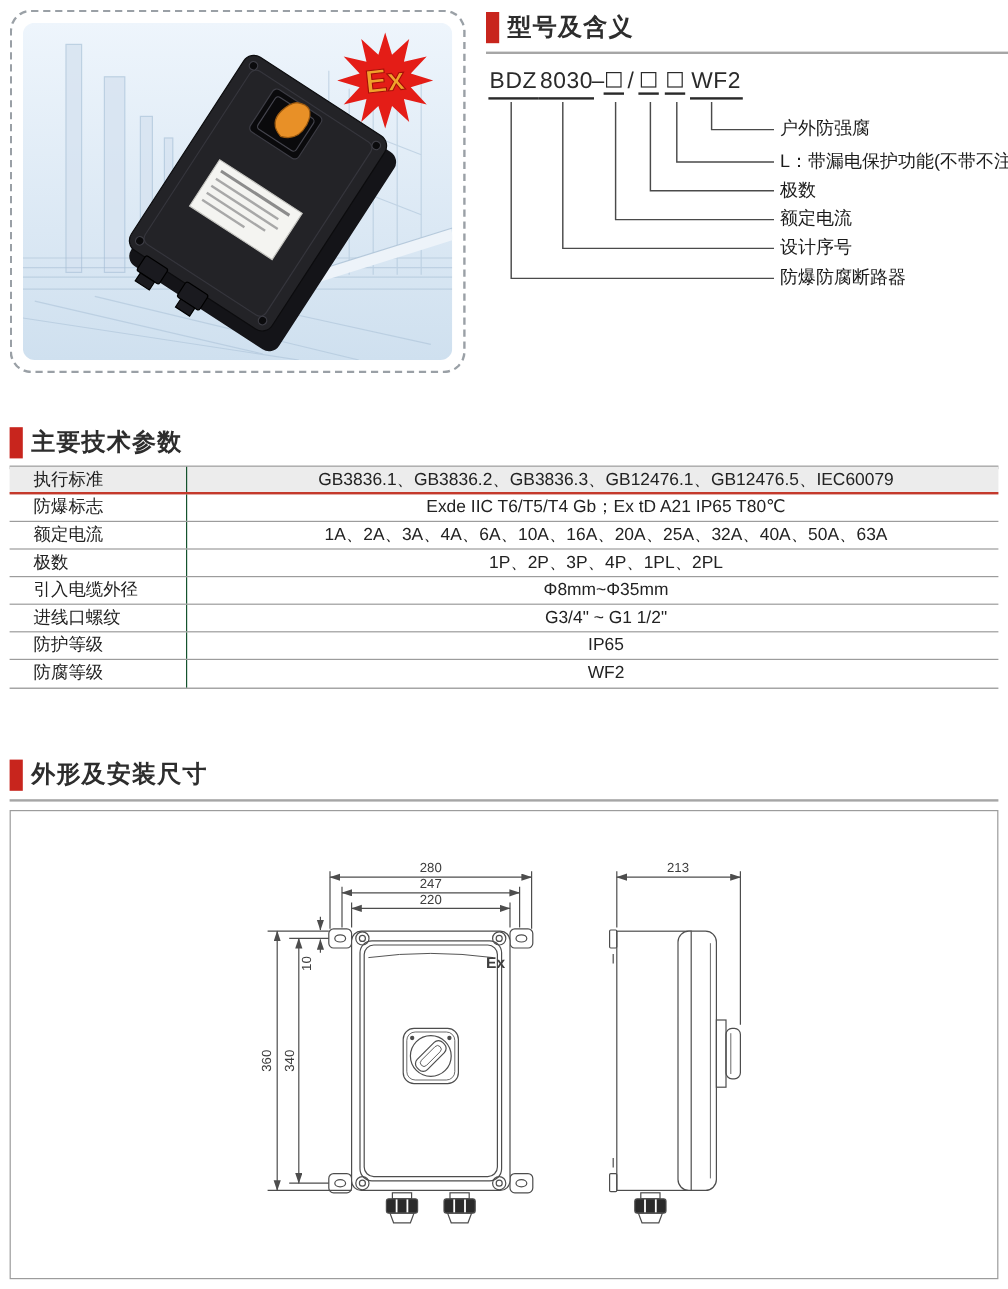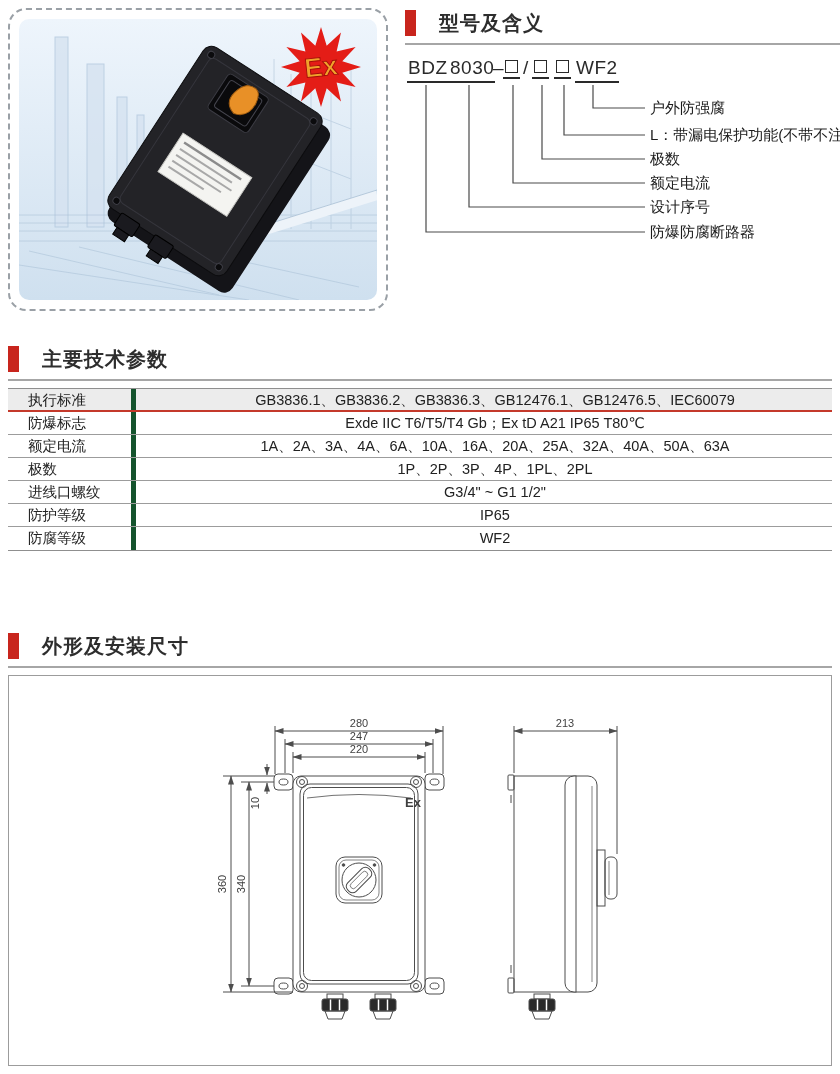--- a/index.html
+++ b/index.html
@@ -5,21 +5,21 @@
   * { margin:0; padding:0; box-sizing:border-box; }
   html,body { background:#ffffff; }
   body {
     font-family: "Liberation Sans", "DejaVu Sans", sans-serif;
     width:840px; height:1074px; position:relative; overflow:hidden;
   }
   .page { position:absolute; inset:0; background:#fff; }
 
   
   .sec-header {
-    position:absolute; display:flex; gap:23px;
+    position:absolute; display:flex; gap:7px;
     padding-bottom:7px; border-bottom:2px solid #a6a6a6;
   }
   .red-bar { width:11px; height:26px; background:#c8251d; flex:0 0 auto; }
   .sec-title { font-size:20px; font-weight:bold; color:#2d2d2d; letter-spacing:1px; line-height:26px; }
 
   
   .photo-frame {
     position:absolute; left:8px; top:8px; width:380px; height:303px;
     border:2px dashed #9aa0a6; border-radius:18px; padding:9px;
   }
@@ -31,26 +31,26 @@
   .model-diagram { position:absolute; left:405px; top:57px; width:435px; height:196px; }
   .code-el { position:absolute; top:0; font-size:19px; color:#2a2a2a; font-weight:500; letter-spacing:0.5px; }
   .u { border-bottom:2px solid #2a2a2a; padding:0 1px 2px; }
   .ub { position:absolute; top:3px; border-bottom:2px solid #2a2a2a; padding:0 2px 4px; line-height:0; }
   .mbox { display:inline-block; width:13px; height:13px; border:1.5px solid #2a2a2a; background:#fff; }
   .plain { border:none; }
   .connector-svg { position:absolute; left:0; top:28px; }
   .m-label { position:absolute; left:245px; height:20px; line-height:20px; font-size:15px; color:#1b1b1b; white-space:nowrap; }
 
   
-  .tech-header { left:8px; top:346px; width:824px; }
+  .tech-header { left:8px; top:356px; width:824px; }
   .tech-table { position:absolute; left:8px; top:388px; width:824px; border-top:1px solid #8f8f8f; border-bottom:1px solid #8f8f8f; }
   .trow { display:flex; height:23px; line-height:23px; border-bottom:1px solid #9c9c9c; font-size:14.5px; color:#222; }
   .trow:last-child { border-bottom:none; }
   .trow.first { background:#ececec; border-bottom:2px solid #c4392b; }
-  .tlabel { width:128px; padding-left:20px; border-right:5px solid #14532d; white-space:nowrap; }
+  .tlabel { width:148px; padding-left:20px; border-right:1px solid #14532d; white-space:nowrap; }
   .tvalue { flex:1; padding-left:22px; white-space:nowrap;text-align:center; }
 
   
   .dims-header { left:8px; top:633px; width:824px; }
   .drawing-box { position:absolute; left:8px; top:675px; width:824px; height:391px; border:1px solid #9c9c9c; background:#fff; }
   .drawing-box svg { display:block; }
   svg text { font-family:"Liberation Sans","DejaVu Sans",sans-serif; }
   .dimtxt { font-size:11px; fill:#3f3f3f; }
 </style>
 </head>
@@ -183,20 +183,24 @@
     </div>
     <div class="trow">
       <div class="tlabel">额定电流</div>
       <div class="tvalue">1A、2A、3A、4A、6A、10A、16A、20A、25A、32A、40A、50A、63A</div>
     </div>
     <div class="trow">
       <div class="tlabel">极数</div>
       <div class="tvalue">1P、2P、3P、4P、1PL、2PL</div>
     </div>
     <div class="trow">
+      <div class="tlabel">引入电缆外径</div>
+      <div class="tvalue">Φ8mm~Φ35mm</div>
+    </div>
+    <div class="trow">
       <div class="tlabel">进线口螺纹</div>
       <div class="tvalue">G3/4" ~ G1 1/2"</div>
     </div>
     <div class="trow">
       <div class="tlabel">防护等级</div>
       <div class="tvalue">IP65</div>
     </div>
     <div class="trow">
       <div class="tlabel">防腐等级</div>
       <div class="tvalue">WF2</div>

